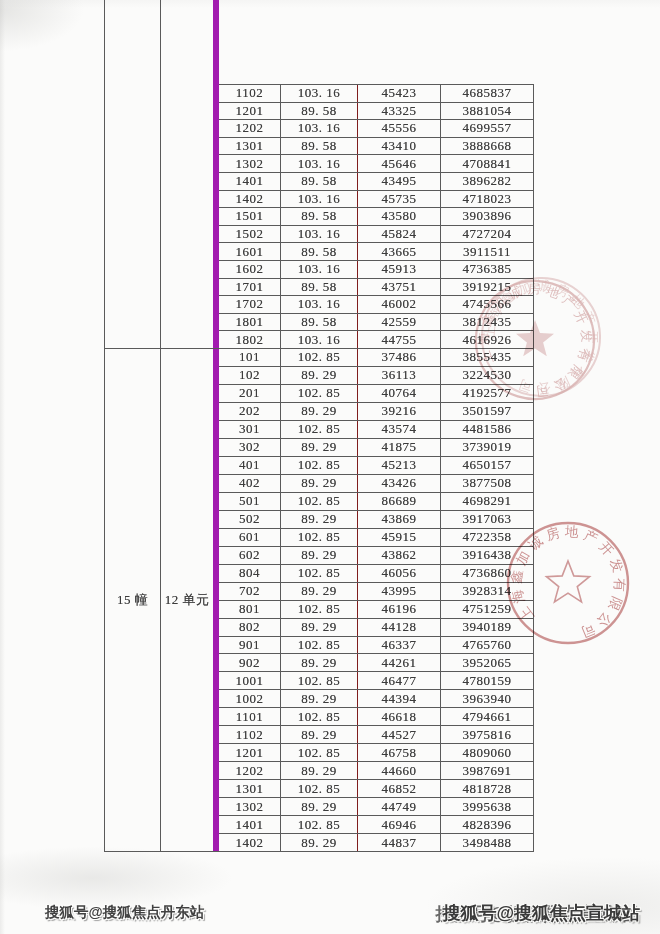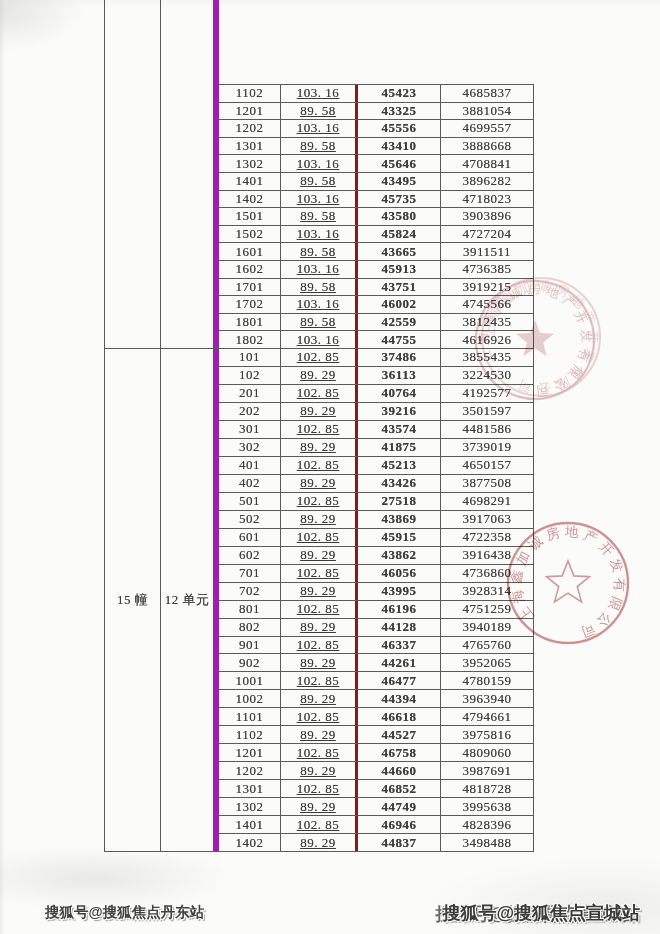--- a/index.html
+++ b/index.html
@@ -41,22 +41,22 @@
   .rows{flex:1;display:flex;flex-direction:column;}
   .rows1{margin-top:84px;border-top:1px solid #5a5a5a;}
   .row{flex:1;display:flex;border-bottom:1px solid #5a5a5a;}
   .row:last-child{border-bottom:none;}
   .cell{
     display:flex;align-items:center;justify-content:center;
     font-size:13px;letter-spacing:.5px;
     text-shadow:0 0 .5px rgba(70,70,70,.7);
   }
   .c-room{width:62px;border-right:1px solid #5a5a5a;}
-  .c-area{width:77px;border-right:3px solid #7f1d1d;text-decoration:underline;}
-  .c-price{width:83px;border-right:1px solid #5a5a5a;font-weight:bold;}
+  .c-area{width:77px;border-right:1px solid #7f1d1d;}
+  .c-price{width:83px;border-right:1px solid #5a5a5a;}
   .c-total{flex:1;border-right:1px solid #5a5a5a;}
 
   
   .stamp{position:absolute;pointer-events:none;mix-blend-mode:multiply;filter:blur(.35px);}
   .stamp-upper{left:465px;top:270px;opacity:.52;}
   .stamp-lower{left:498px;top:513px;opacity:.78;}
 
   
   .wm{
     position:absolute;font-family:"Liberation Sans","DejaVu Sans",sans-serif;
@@ -223,21 +223,21 @@
         </div>
         <div class="row">
           <div class="cell c-room">402</div>
           <div class="cell c-area">89. 29</div>
           <div class="cell c-price">43426</div>
           <div class="cell c-total">3877508</div>
         </div>
         <div class="row">
           <div class="cell c-room">501</div>
           <div class="cell c-area">102. 85</div>
-          <div class="cell c-price">27518</div>
+          <div class="cell c-price">86689</div>
           <div class="cell c-total">4698291</div>
         </div>
         <div class="row">
           <div class="cell c-room">502</div>
           <div class="cell c-area">89. 29</div>
           <div class="cell c-price">43869</div>
           <div class="cell c-total">3917063</div>
         </div>
         <div class="row">
           <div class="cell c-room">601</div>
@@ -245,21 +245,21 @@
           <div class="cell c-price">45915</div>
           <div class="cell c-total">4722358</div>
         </div>
         <div class="row">
           <div class="cell c-room">602</div>
           <div class="cell c-area">89. 29</div>
           <div class="cell c-price">43862</div>
           <div class="cell c-total">3916438</div>
         </div>
         <div class="row">
-          <div class="cell c-room">701</div>
+          <div class="cell c-room">804</div>
           <div class="cell c-area">102. 85</div>
           <div class="cell c-price">46056</div>
           <div class="cell c-total">4736860</div>
         </div>
         <div class="row">
           <div class="cell c-room">702</div>
           <div class="cell c-area">89. 29</div>
           <div class="cell c-price">43995</div>
           <div class="cell c-total">3928314</div>
         </div>

